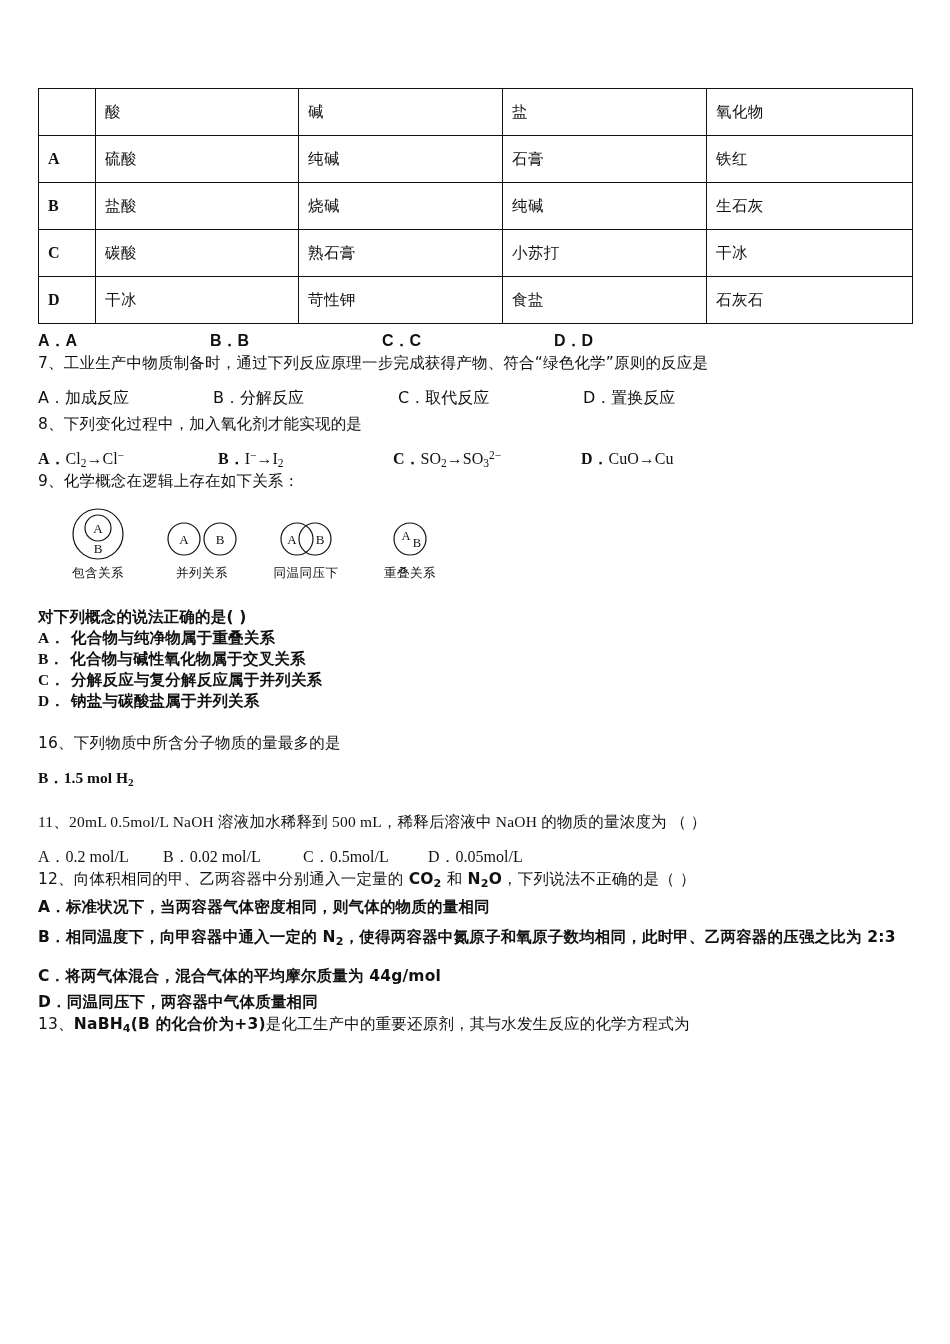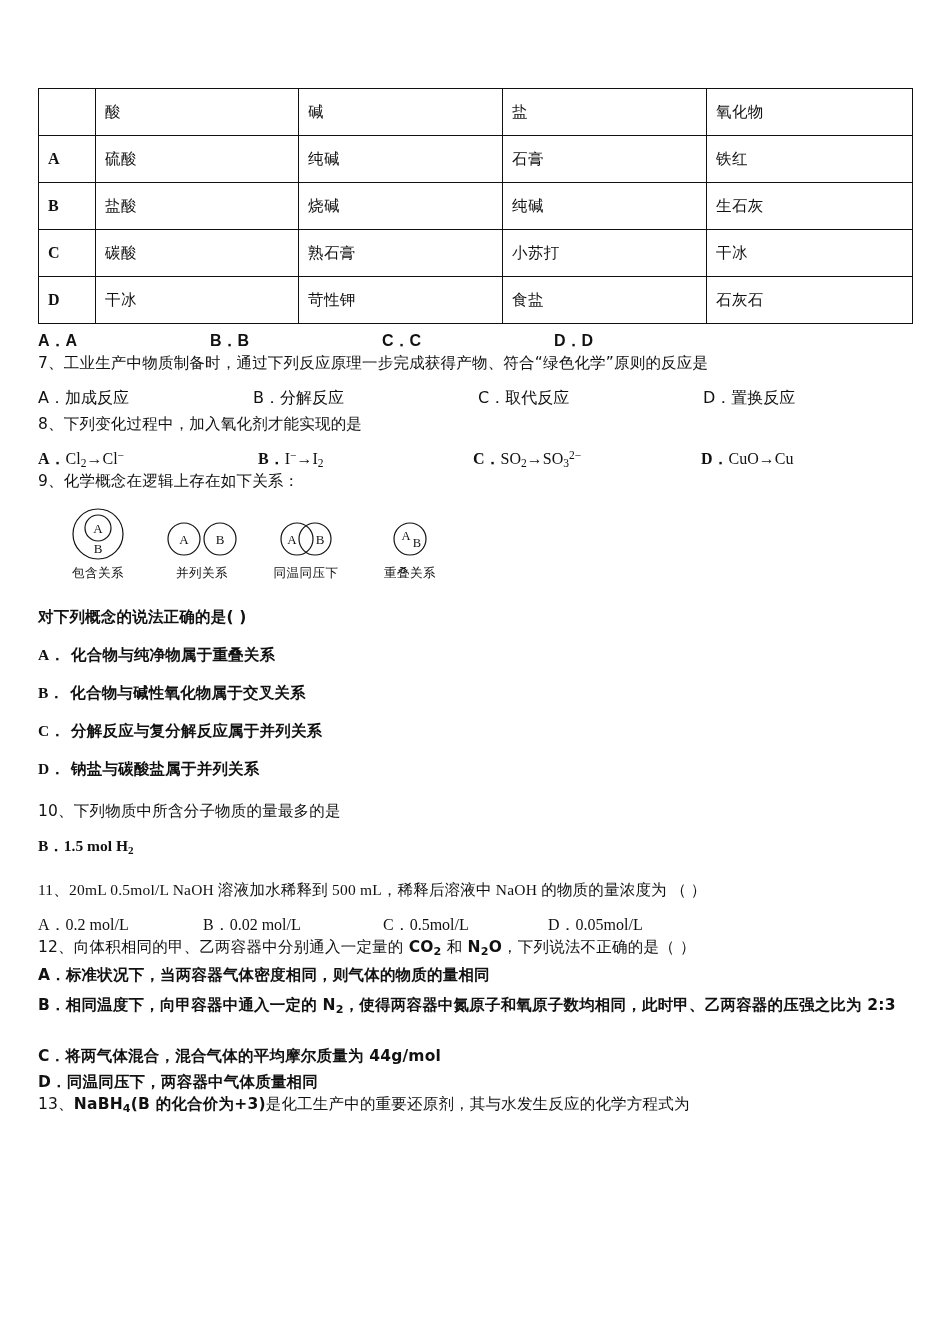--- a/index.html
+++ b/index.html
@@ -56,40 +56,40 @@
     margin: 0;
     letter-spacing: .2px;
   }
   .sans {
     font-family: "DejaVu Sans", "Liberation Sans", sans-serif;
   }
   .serif {
     font-family: "Liberation Serif", "DejaVu Serif", serif;
   }
   .bold { font-weight: bold; }
-  .mt12 { margin-top: 24px; }
+  .mt12 { margin-top: 12px; }
   .mt14 { margin-top: 14px; }
   .mt16 { margin-top: 4px; }
   .mt18 { margin-top: 0; }
   .mt20 { margin-top: 20px; }
   .mt22 { margin-top: 22px; }
   .mt24 { margin-top: 24px; }
 
   
   .abcd {
     display: flex;
     font-weight: bold;
     font-size: 16px;
     margin-top: 7px;
     font-family: Liberation Sans, sans-serif;
   }
   .abcd > span { width: 172px; display: inline-block; }
 
   
-  .opt4 { display: flex; gap: 40px; }
+  .opt4 { display: flex; }
   .opt4 > span { display: inline-block; }
 
   
   .venn-wrap {
     margin-top: 14px;
     display: flex;
     align-items: flex-end;
     padding-left: 8px;
   }
   .venn-item {
@@ -100,21 +100,20 @@
     font-family: "DejaVu Sans", "Liberation Sans", sans-serif;
     letter-spacing: .5px;
     margin-top: 3px;
     color: #111;
   }
   .venn-svg { display: block; margin: 0 auto; }
 
   
   .optblock {
     font-size: 15.5px;
-    margin-top: 17px;
     letter-spacing: .2px;
   }
   .optblock .lbl {
     font-weight: bold;
     font-family: "Liberation Serif", serif;
     margin-right: 6px;
   }
 
   
   .two-col {
@@ -262,21 +261,21 @@
   <div class="optblock">
     <span class="lbl">B．</span><span class="sans bold">化合物与碱性氧化物属于交叉关系</span>
   </div>
   <div class="optblock">
     <span class="lbl">C．</span><span class="sans bold">分解反应与复分解反应属于并列关系</span>
   </div>
   <div class="optblock">
     <span class="lbl">D．</span><span class="sans bold">钠盐与碳酸盐属于并列关系</span>
   </div>
 
-  <div class="qline sans mt20">10、下列物质中所含分子物质的量最多的是</div>
+  <div class="qline sans mt20">16、下列物质中所含分子物质的量最多的是</div>
 
   <div class="two-col mt14">
     <span>
       <span>B．</span><span>1.5 mol H<sub>2</sub></span>
     </span>
   </div>
 
   <div class="qline serif mt22">11、20mL 0.5mol/L NaOH 溶液加水稀释到 500 mL，稀释后溶液中 NaOH 的物质的量浓度为 （    ）</div>
   <div class="opt4 serif mt14">
     <span style="width:125px">A．0.2 mol/L</span>

